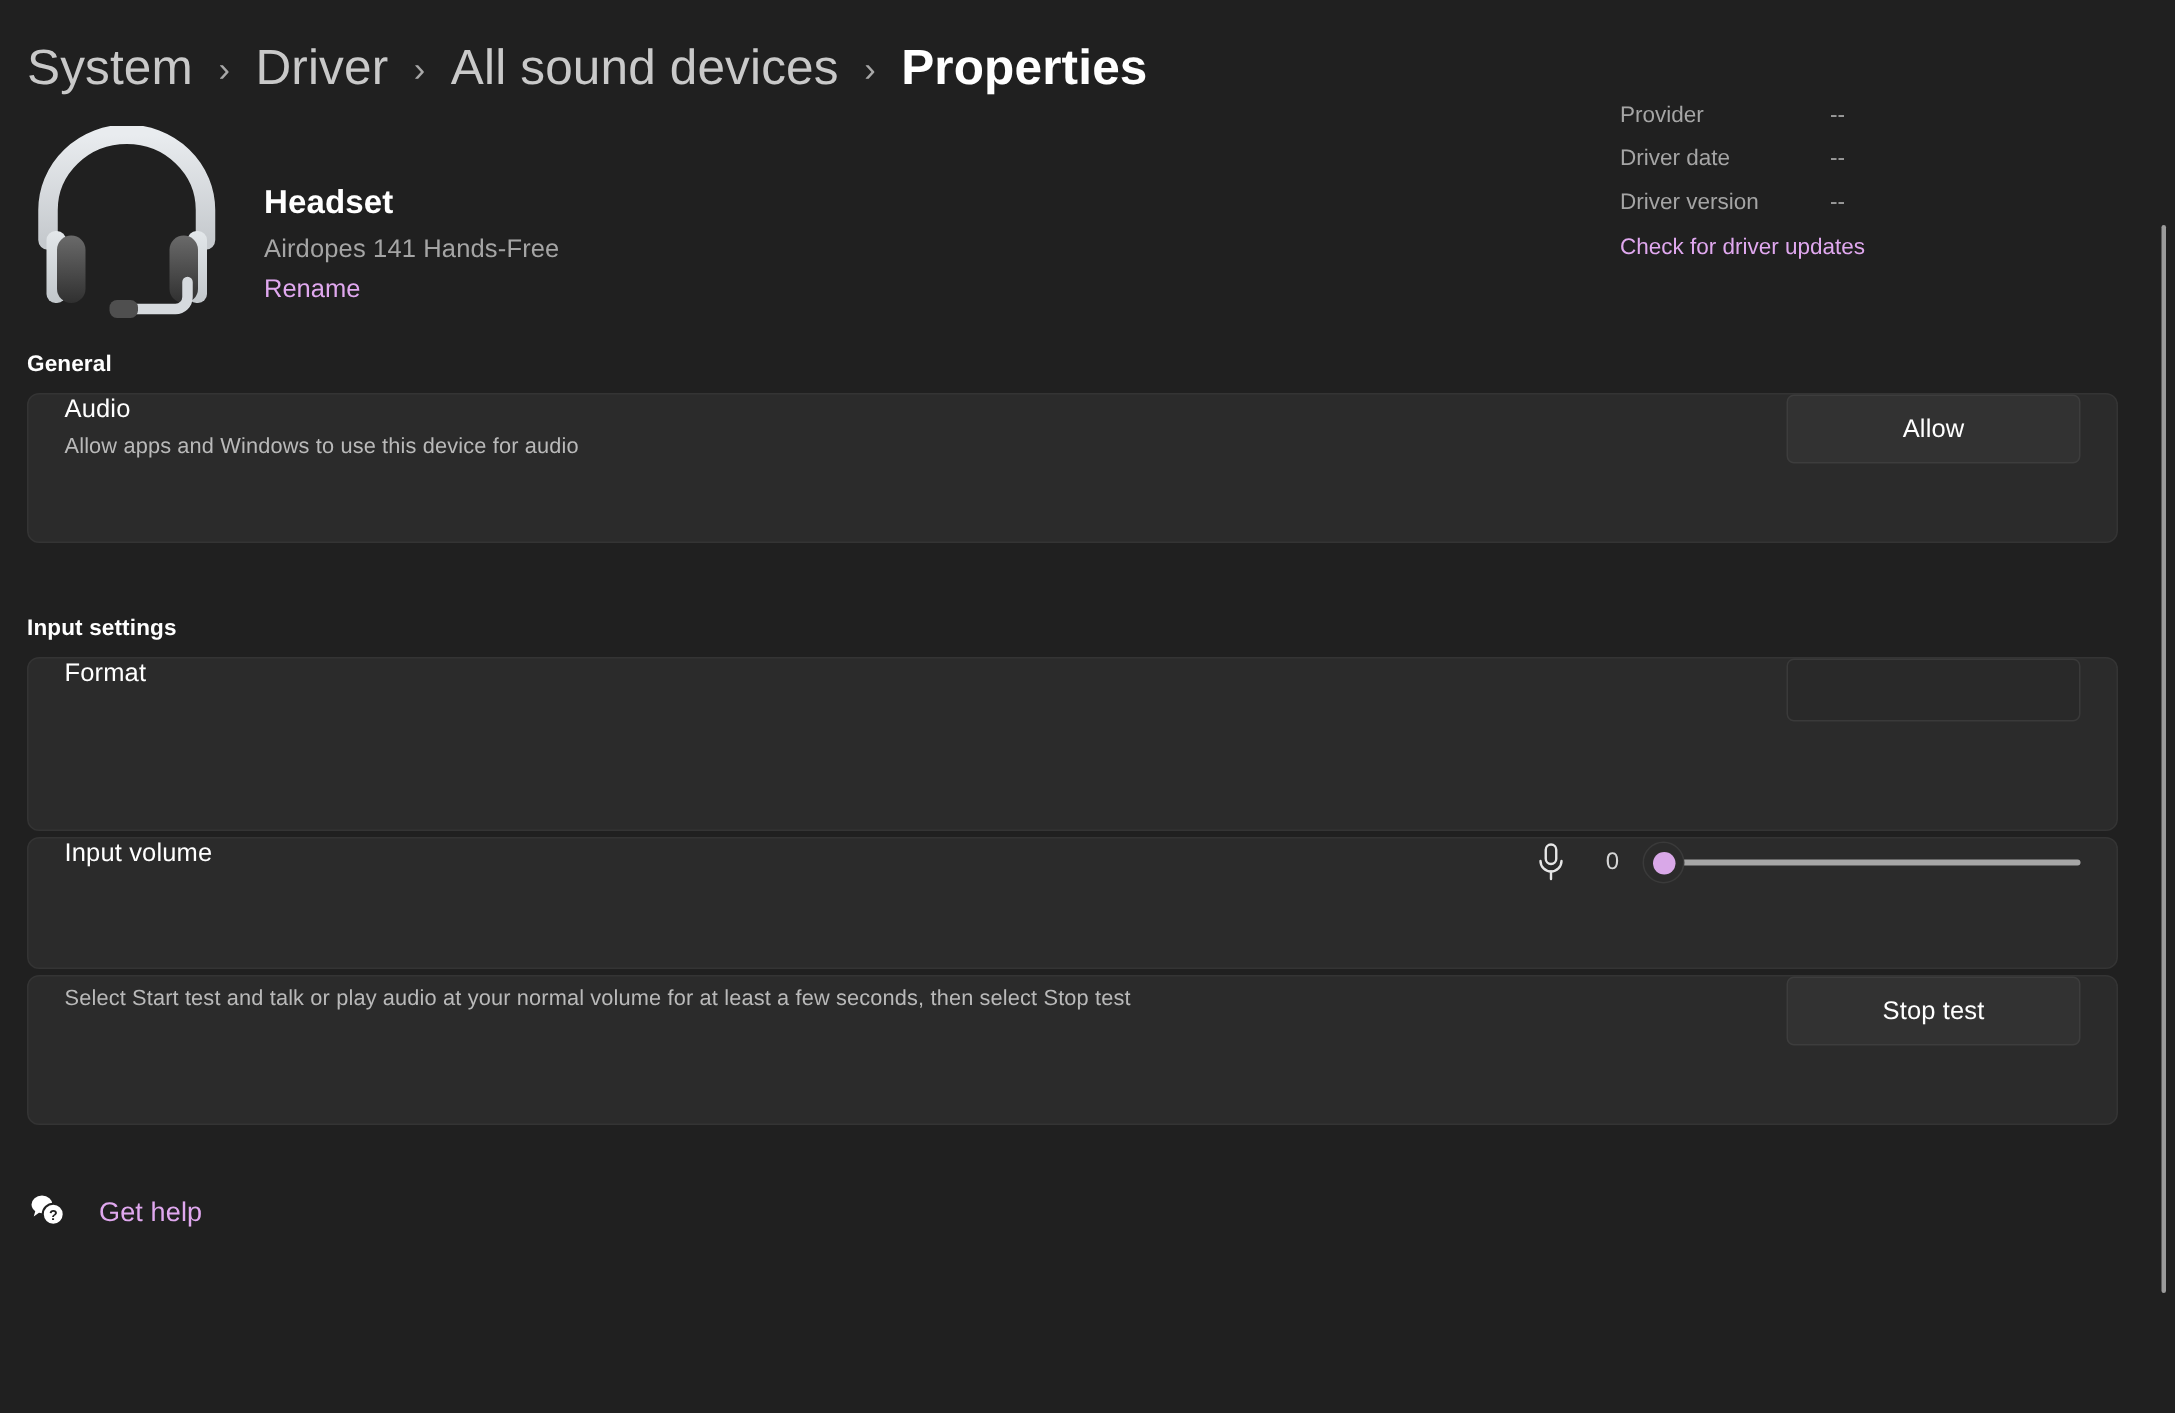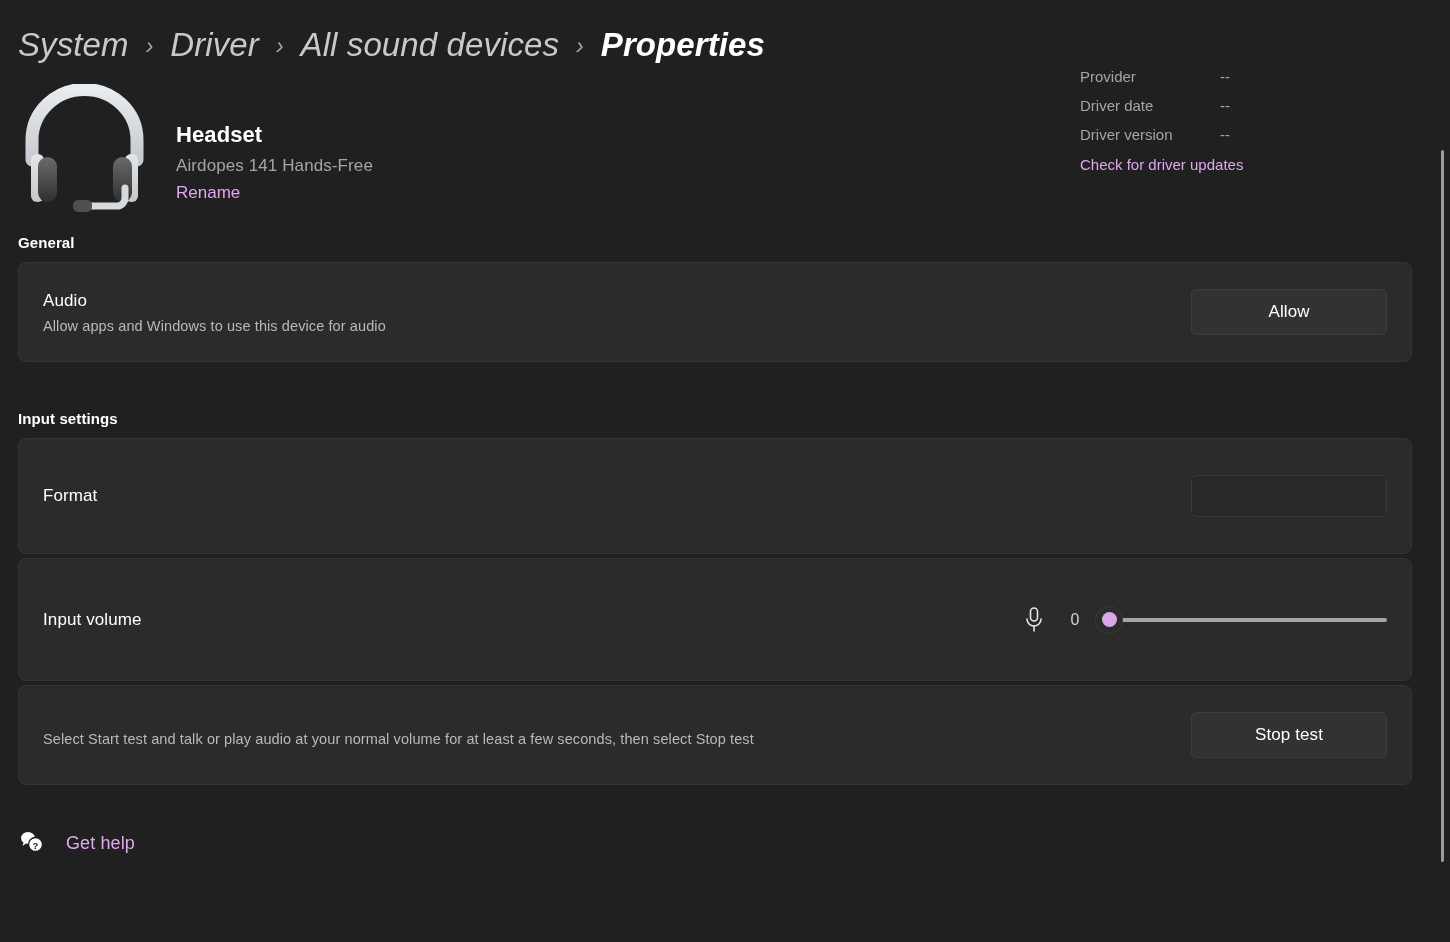--- a/index.html
+++ b/index.html
@@ -13,21 +13,20 @@
     overflow: hidden;
     position: relative;
   }
 
   
   .breadcrumb {
     display: flex;
     align-items: center;
     padding: 28px 0 0 18px;
     height: 62px;
-    font-style: italic;
   }
   .crumb {
     font-size: 33px;
     color: #c9c9c9;
     letter-spacing: 0.1px;
     cursor: pointer;
   }
   .crumb.current {
     color: #ffffff;
     font-weight: 600;
@@ -111,21 +110,21 @@
     margin-bottom: 11px;
     letter-spacing: 0.1px;
   }
 
   .card {
     margin: 0 38px 0 18px;
     background: #2b2b2b;
     border: 1px solid #343434;
     border-radius: 8px;
     display: flex;
-    align-items: center;
+    align-items: flex-start;
     justify-content: space-between;
     padding: 0 24px 0 24px;
     position: relative;
   }
   .card + .card { margin-top: 4px; }
 
   .card-text { max-width: 1100px; }
   .card-title {
     font-size: 17px;
     color: #ffffff;
@@ -322,21 +321,21 @@
 
 <div class="section-title" style="margin-top:48px">Input settings</div>
 
 <div class="card" style="height:116px">
   <div class="card-text">
     <div class="card-title">Format</div>
   </div>
   <div class="combo"></div>
 </div>
 
-<div class="card" style="height:123px">
+<div class="card" style="height:88px">
   <div class="card-text">
     <div class="card-title">Input volume</div>
   </div>
   <div class="vol-control">
     <span class="mic-icon">
       <svg viewBox="0 0 26 30" width="26" height="30">
         <rect x="9.5" y="3" width="7" height="13" rx="3.5" fill="none" stroke="#e6e6e6" stroke-width="1.6"></rect>
         <path d="M6 14 A7 7 0 0 0 20 14" fill="none" stroke="#e6e6e6" stroke-width="1.6" stroke-linecap="round"></path>
         <line x1="13" y1="21" x2="13" y2="26" stroke="#e6e6e6" stroke-width="1.6" stroke-linecap="round"></line>
       </svg>

